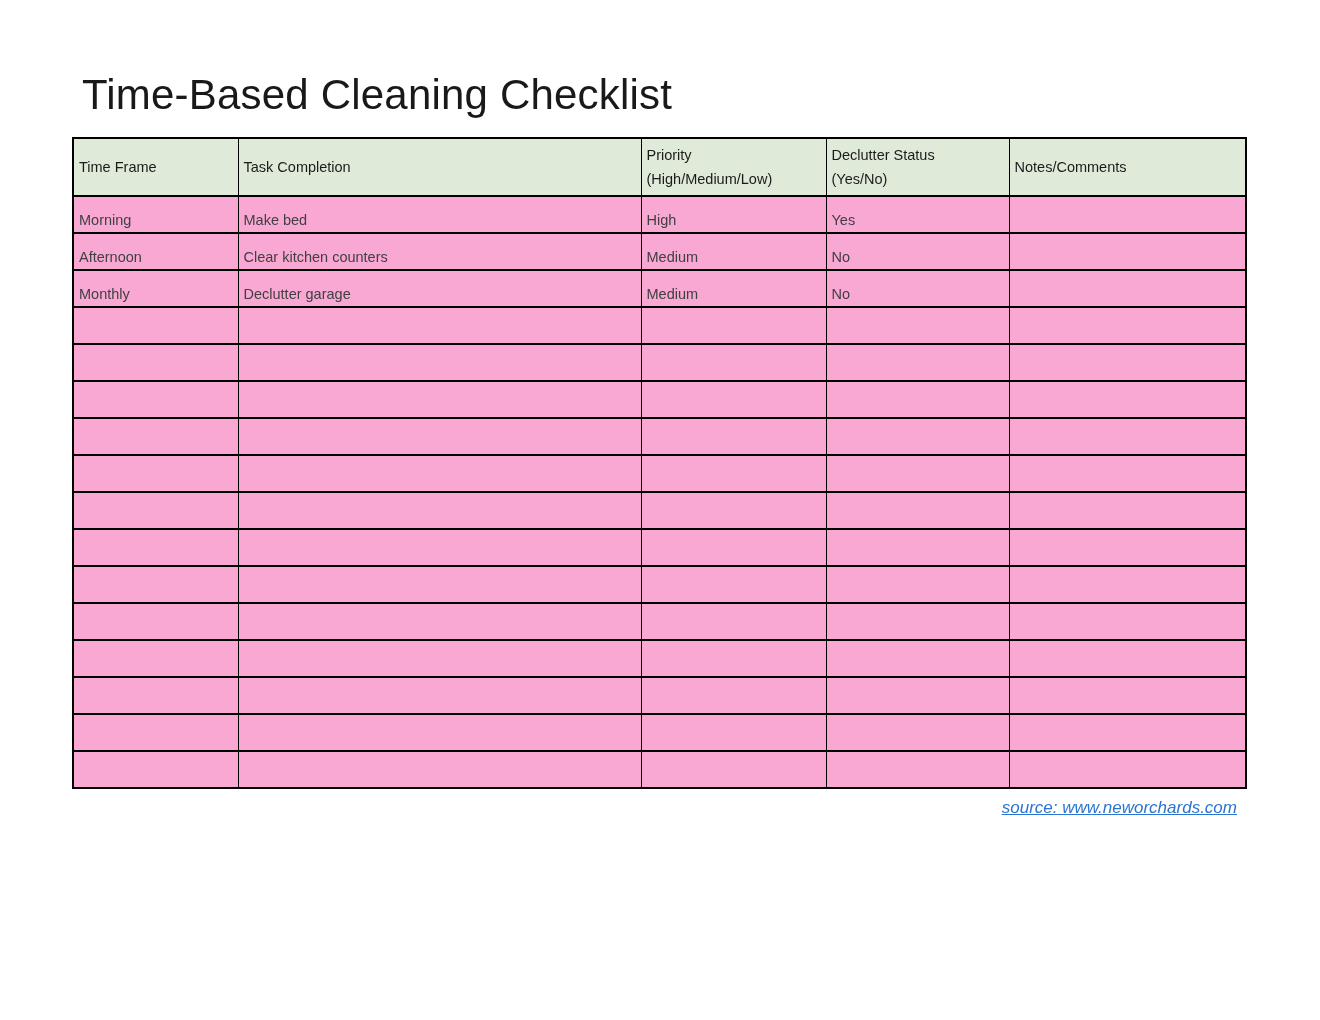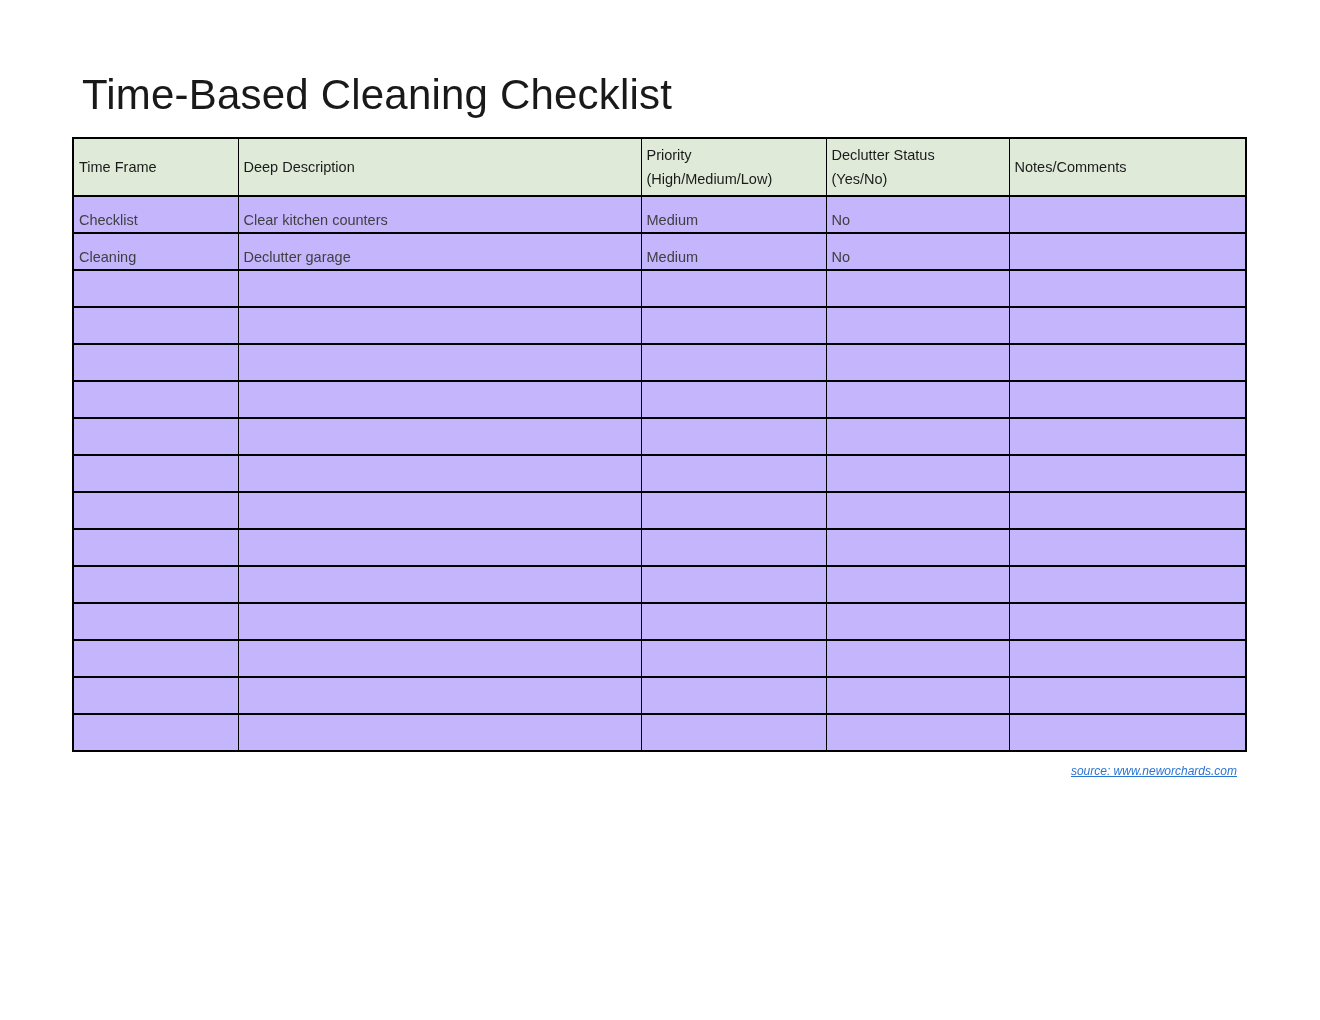--- a/index.html
+++ b/index.html
@@ -26,21 +26,21 @@
     font-size:42px;
     line-height:50px;
     font-weight:500;
     letter-spacing:0.2px;
     color:var(--title-text);
   }
   table.checklist{
     border-collapse:collapse;
     table-layout:fixed;
     width:1173px;
-    background:#c4b5fd;
+    background:#f9a8d4;
     border:2px solid var(--border);
   }
   table.checklist col.c1{width:165px;}
   table.checklist col.c2{width:403px;}
   table.checklist col.c3{width:185px;}
   table.checklist col.c4{width:183px;}
   table.checklist col.c5{width:237px;}
   table.checklist th, table.checklist td{
     border-top:2px solid var(--border);
     border-bottom:2px solid var(--border);
@@ -70,21 +70,21 @@
     height:37px;
     padding:2px 4px 3px 5px;
     line-height:17px;
   }
   .source-row{
     width:1173px;
     text-align:right;
     padding:9px 8px 0 0;
   }
   .source-link{
-    font-size:12px;
+    font-size:17px;
     font-style:italic;
     color:var(--link);
     text-decoration:underline;
   }
 </style>
 </head>
 <body>
 
 <div class="doc">
 
@@ -98,47 +98,54 @@
         <col class="c4">
         <col class="c5">
     </colgroup>
     <thead>
       <tr>
         <th>
           <span class="h-label">Time Frame</span>
           <span class="h-sublabel"></span>
         </th>
         <th>
-          <span class="h-label">Deep Description</span>
+          <span class="h-label">Task Completion</span>
           <span class="h-sublabel"></span>
         </th>
         <th>
           <span class="h-label">Priority</span>
           <span class="h-sublabel">(High/Medium/Low)</span>
         </th>
         <th>
           <span class="h-label">Declutter Status</span>
           <span class="h-sublabel">(Yes/No)</span>
         </th>
         <th>
           <span class="h-label">Notes/Comments</span>
           <span class="h-sublabel"></span>
         </th>
       </tr>
     </thead>
     <tbody>
         <tr>
-          <td>Checklist</td>
+          <td>Morning</td>
+          <td>Make bed</td>
+          <td>High</td>
+          <td>Yes</td>
+          <td></td>
+        </tr>
+        <tr>
+          <td>Afternoon</td>
           <td>Clear kitchen counters</td>
           <td>Medium</td>
           <td>No</td>
           <td></td>
         </tr>
         <tr>
-          <td>Cleaning</td>
+          <td>Monthly</td>
           <td>Declutter garage</td>
           <td>Medium</td>
           <td>No</td>
           <td></td>
         </tr>
         <tr>
           <td></td>
           <td></td>
           <td></td>
           <td></td>

